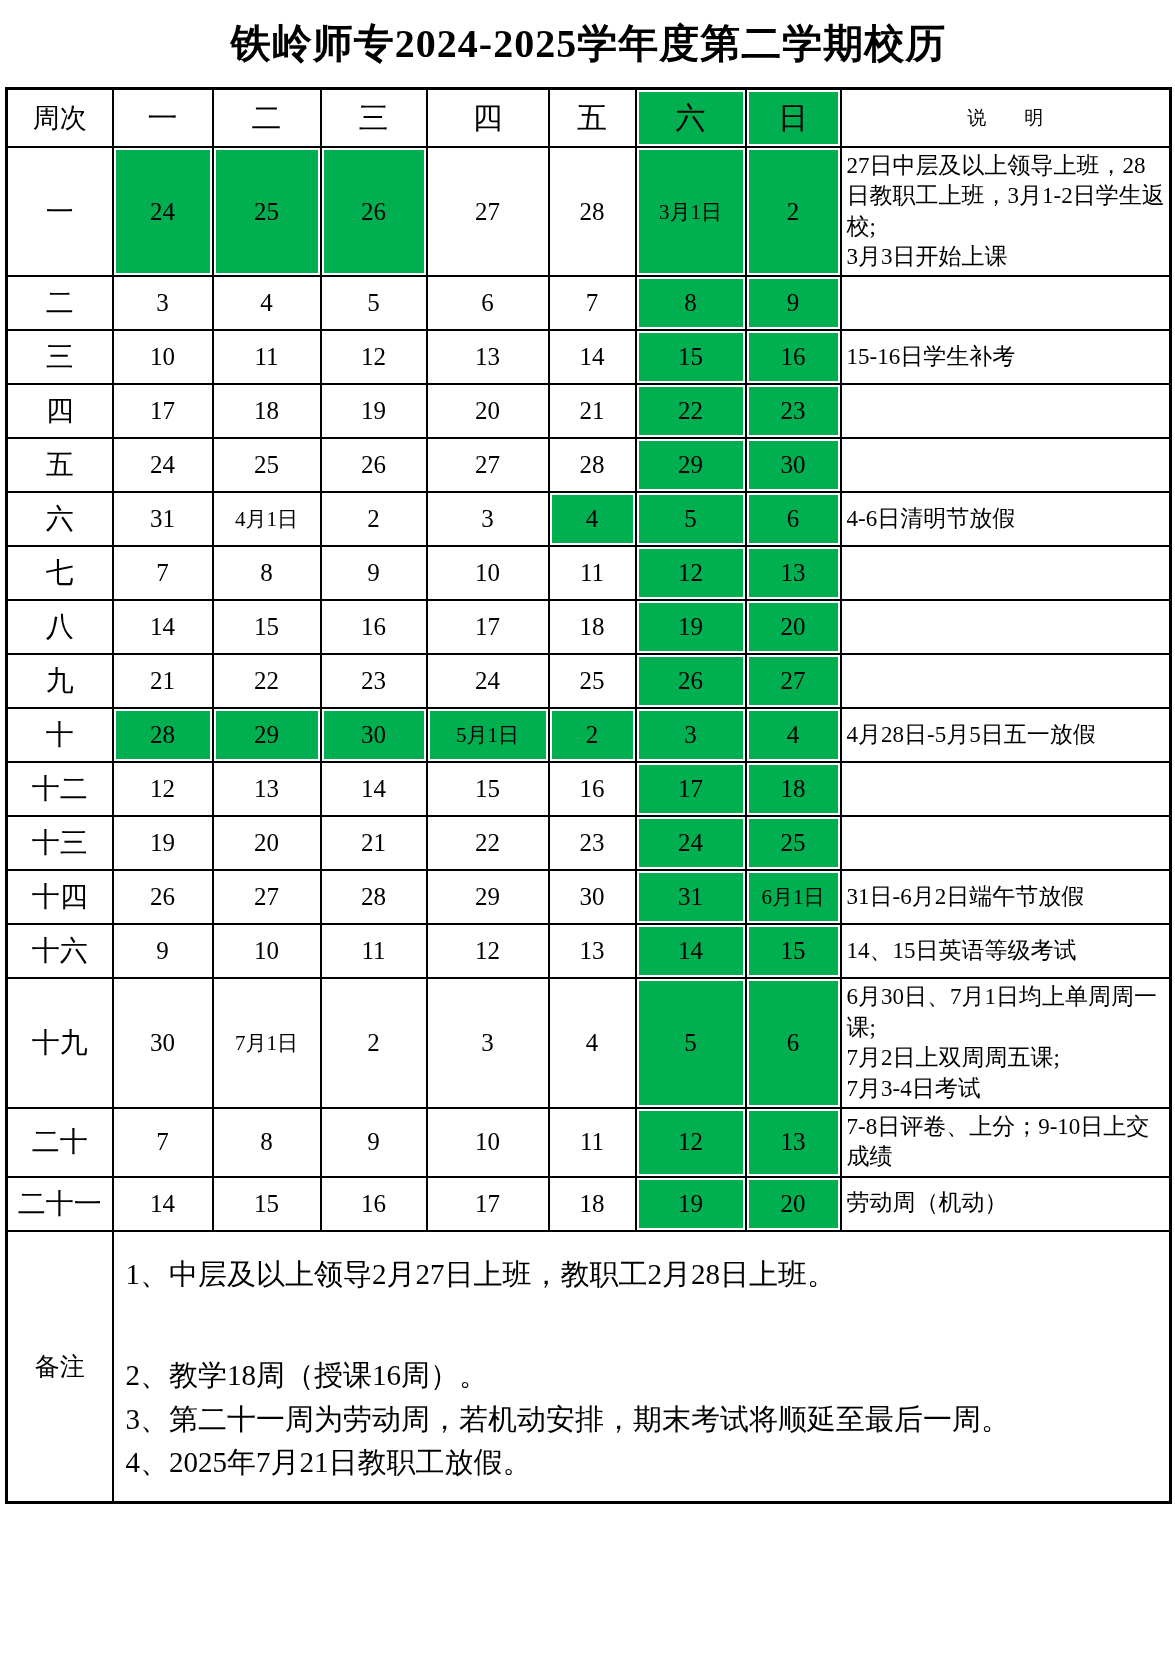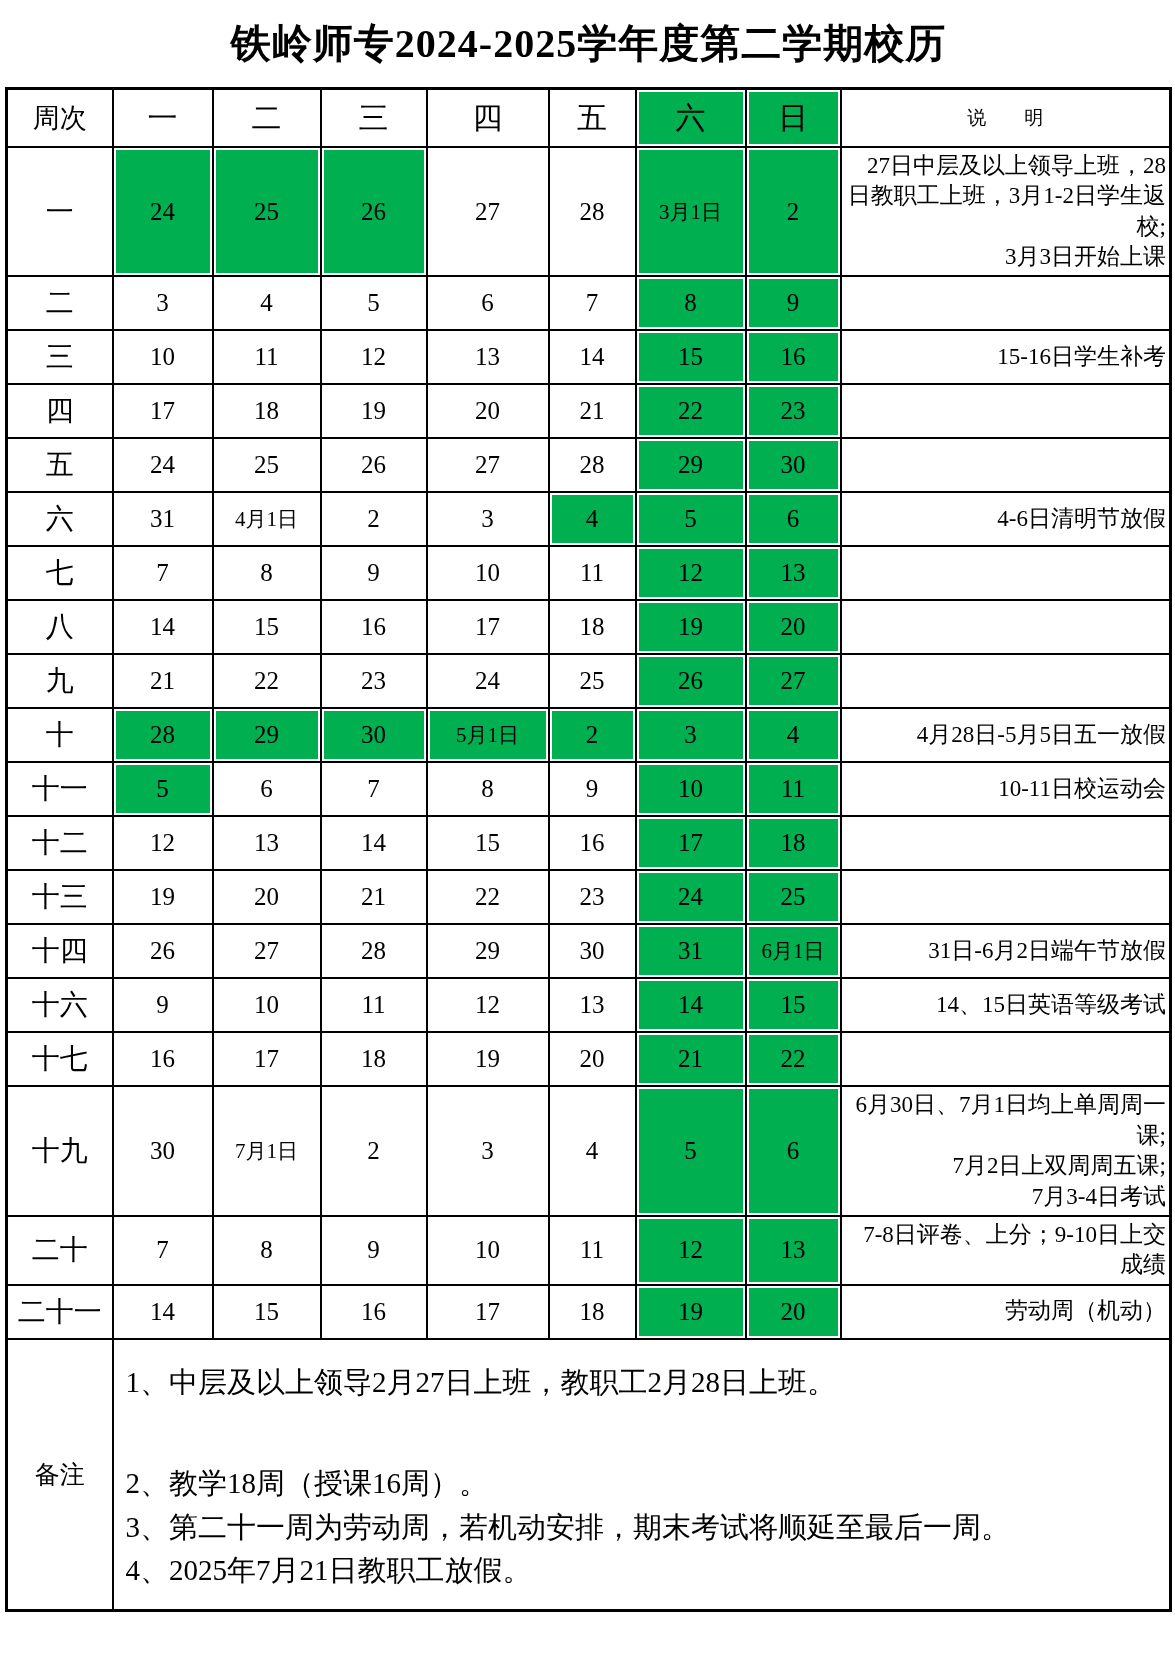--- a/index.html
+++ b/index.html
@@ -48,21 +48,21 @@
   td.day {
     font-size: 25px;
     height: 52px;
   }
   td.day.md { font-size: 21px; margin-left: 11px; }
   .g {
     background: var(--green, #00B050);
     box-shadow: inset 0 0 0 2px #ffffff;
   }
   td.note {
-    text-align: right;
+    text-align: left;
     font-size: 23px;
     line-height: 1.32;
     padding: 3px 3px 3px 5px;
     white-space: pre-wrap;
   }
   tfoot td {
     border-top: 4px solid #000;
   }
   td.remark-label {
     font-size: 25px;
@@ -213,31 +213,20 @@
           <td class="day g">28</td>
           <td class="day g">29</td>
           <td class="day g">30</td>
           <td class="day g md">5月1日</td>
           <td class="day g">2</td>
           <td class="day g">3</td>
           <td class="day g">4</td>
           <td class="note">4月28日-5月5日五一放假</td>
         </tr>
         <tr>
-          <td class="weekcol">十一</td>
-          <td class="day g">5</td>
-          <td class="day">6</td>
-          <td class="day">7</td>
-          <td class="day">8</td>
-          <td class="day">9</td>
-          <td class="day g">10</td>
-          <td class="day g">11</td>
-          <td class="note">10-11日校运动会</td>
-        </tr>
-        <tr>
           <td class="weekcol">十二</td>
           <td class="day">12</td>
           <td class="day">13</td>
           <td class="day">14</td>
           <td class="day">15</td>
           <td class="day">16</td>
           <td class="day g">17</td>
           <td class="day g">18</td>
           <td class="note"></td>
         </tr>
@@ -266,31 +255,20 @@
         <tr>
           <td class="weekcol">十六</td>
           <td class="day">9</td>
           <td class="day">10</td>
           <td class="day">11</td>
           <td class="day">12</td>
           <td class="day">13</td>
           <td class="day g">14</td>
           <td class="day g">15</td>
           <td class="note">14、15日英语等级考试</td>
-        </tr>
-        <tr>
-          <td class="weekcol">十七</td>
-          <td class="day">16</td>
-          <td class="day">17</td>
-          <td class="day">18</td>
-          <td class="day">19</td>
-          <td class="day">20</td>
-          <td class="day g">21</td>
-          <td class="day g">22</td>
-          <td class="note"></td>
         </tr>
         <tr>
           <td class="weekcol">十九</td>
           <td class="day">30</td>
           <td class="day md">7月1日</td>
           <td class="day">2</td>
           <td class="day">3</td>
           <td class="day">4</td>
           <td class="day g">5</td>
           <td class="day g">6</td>

